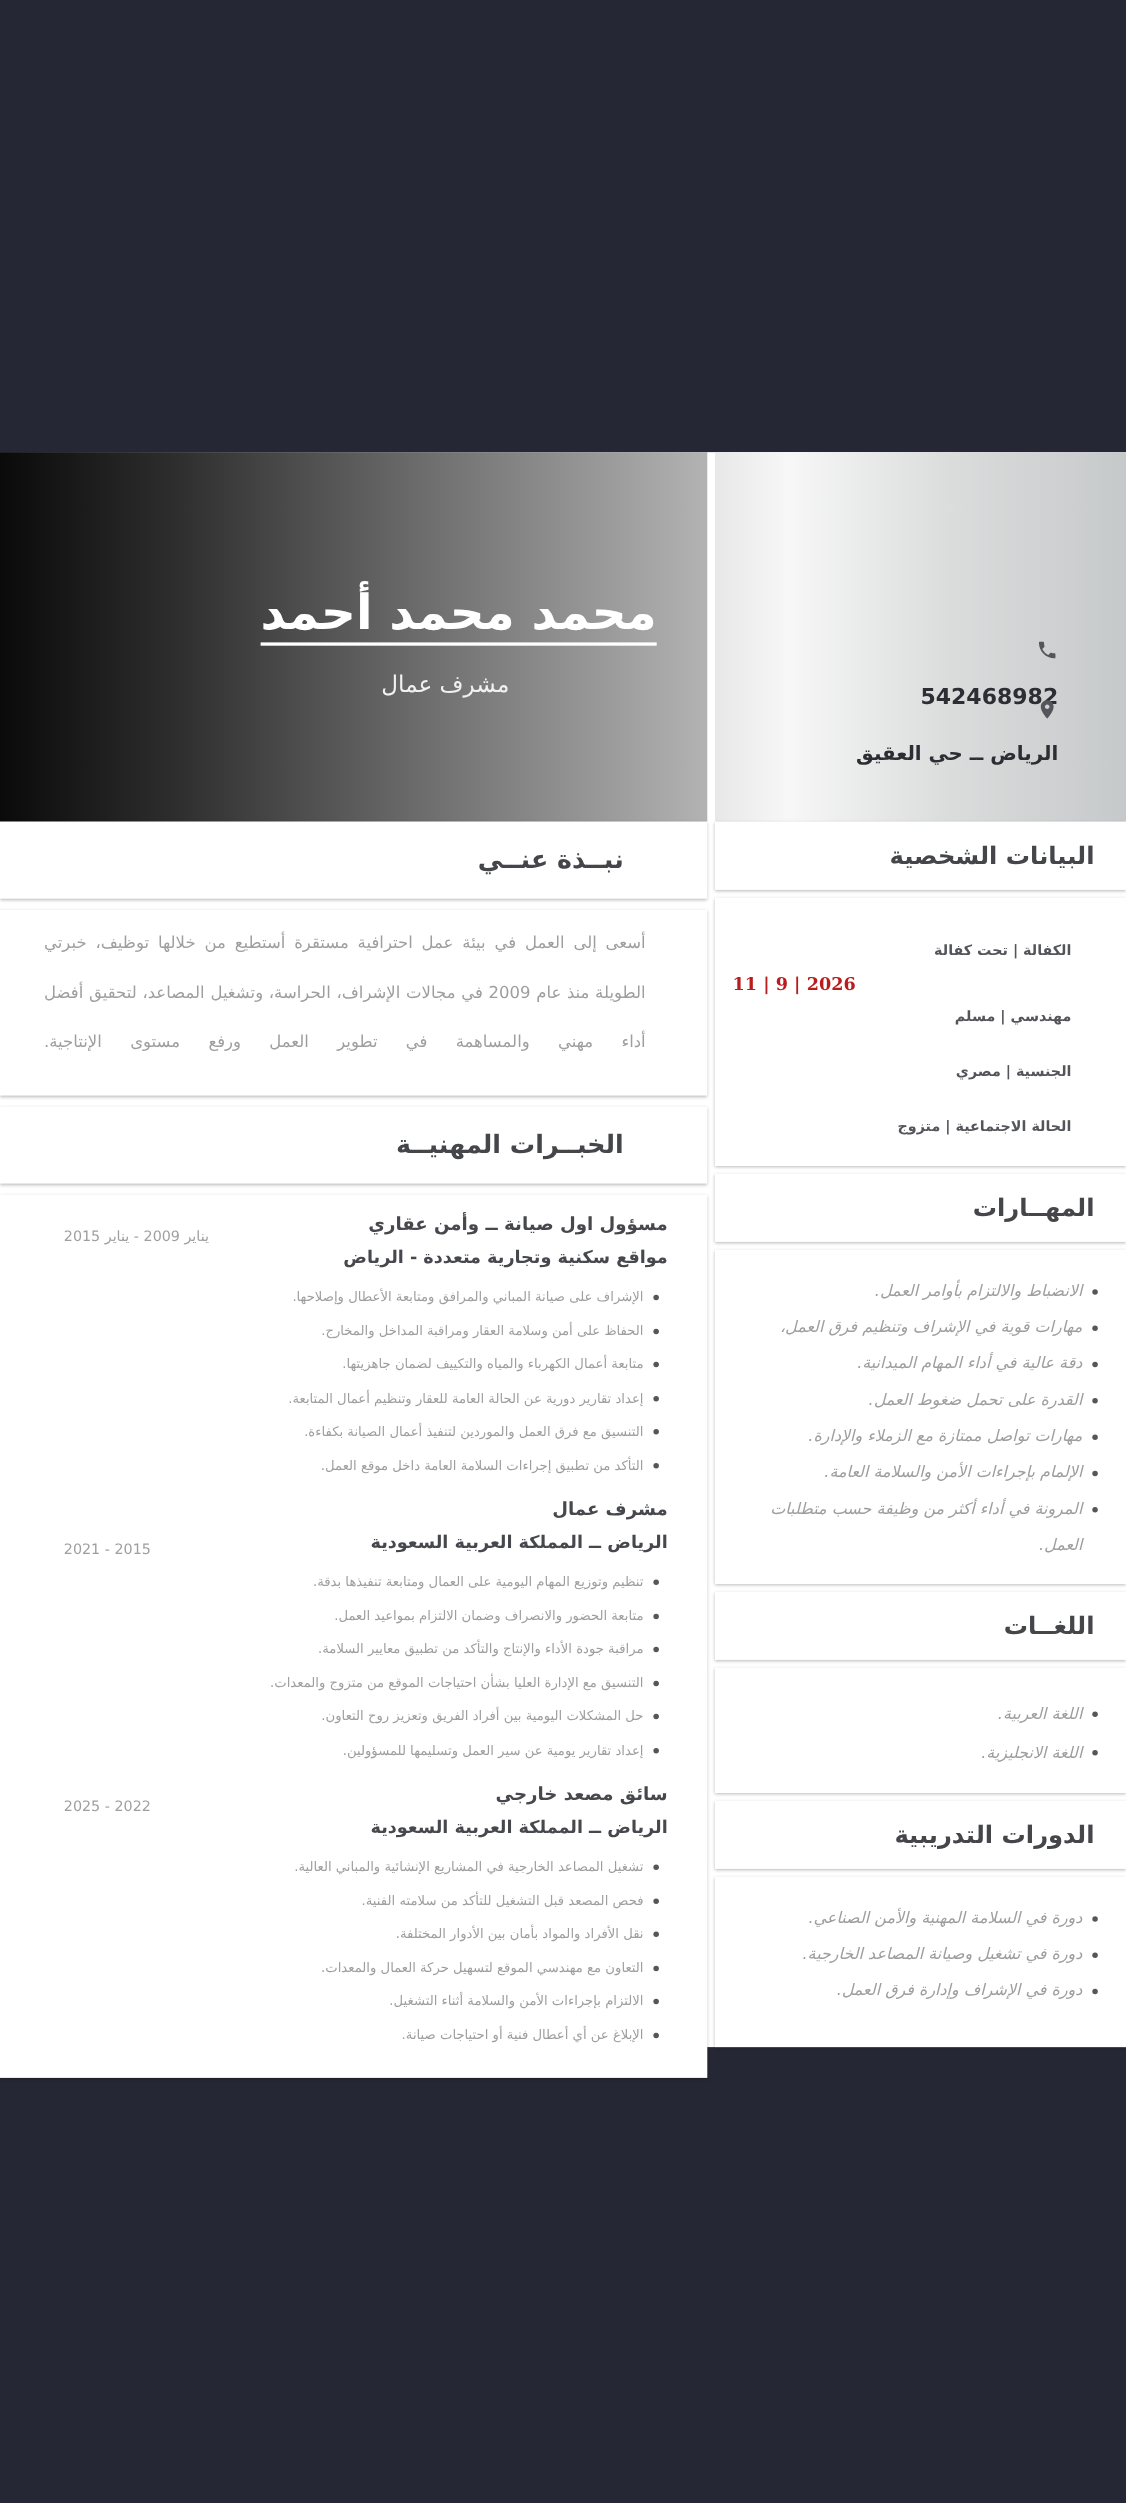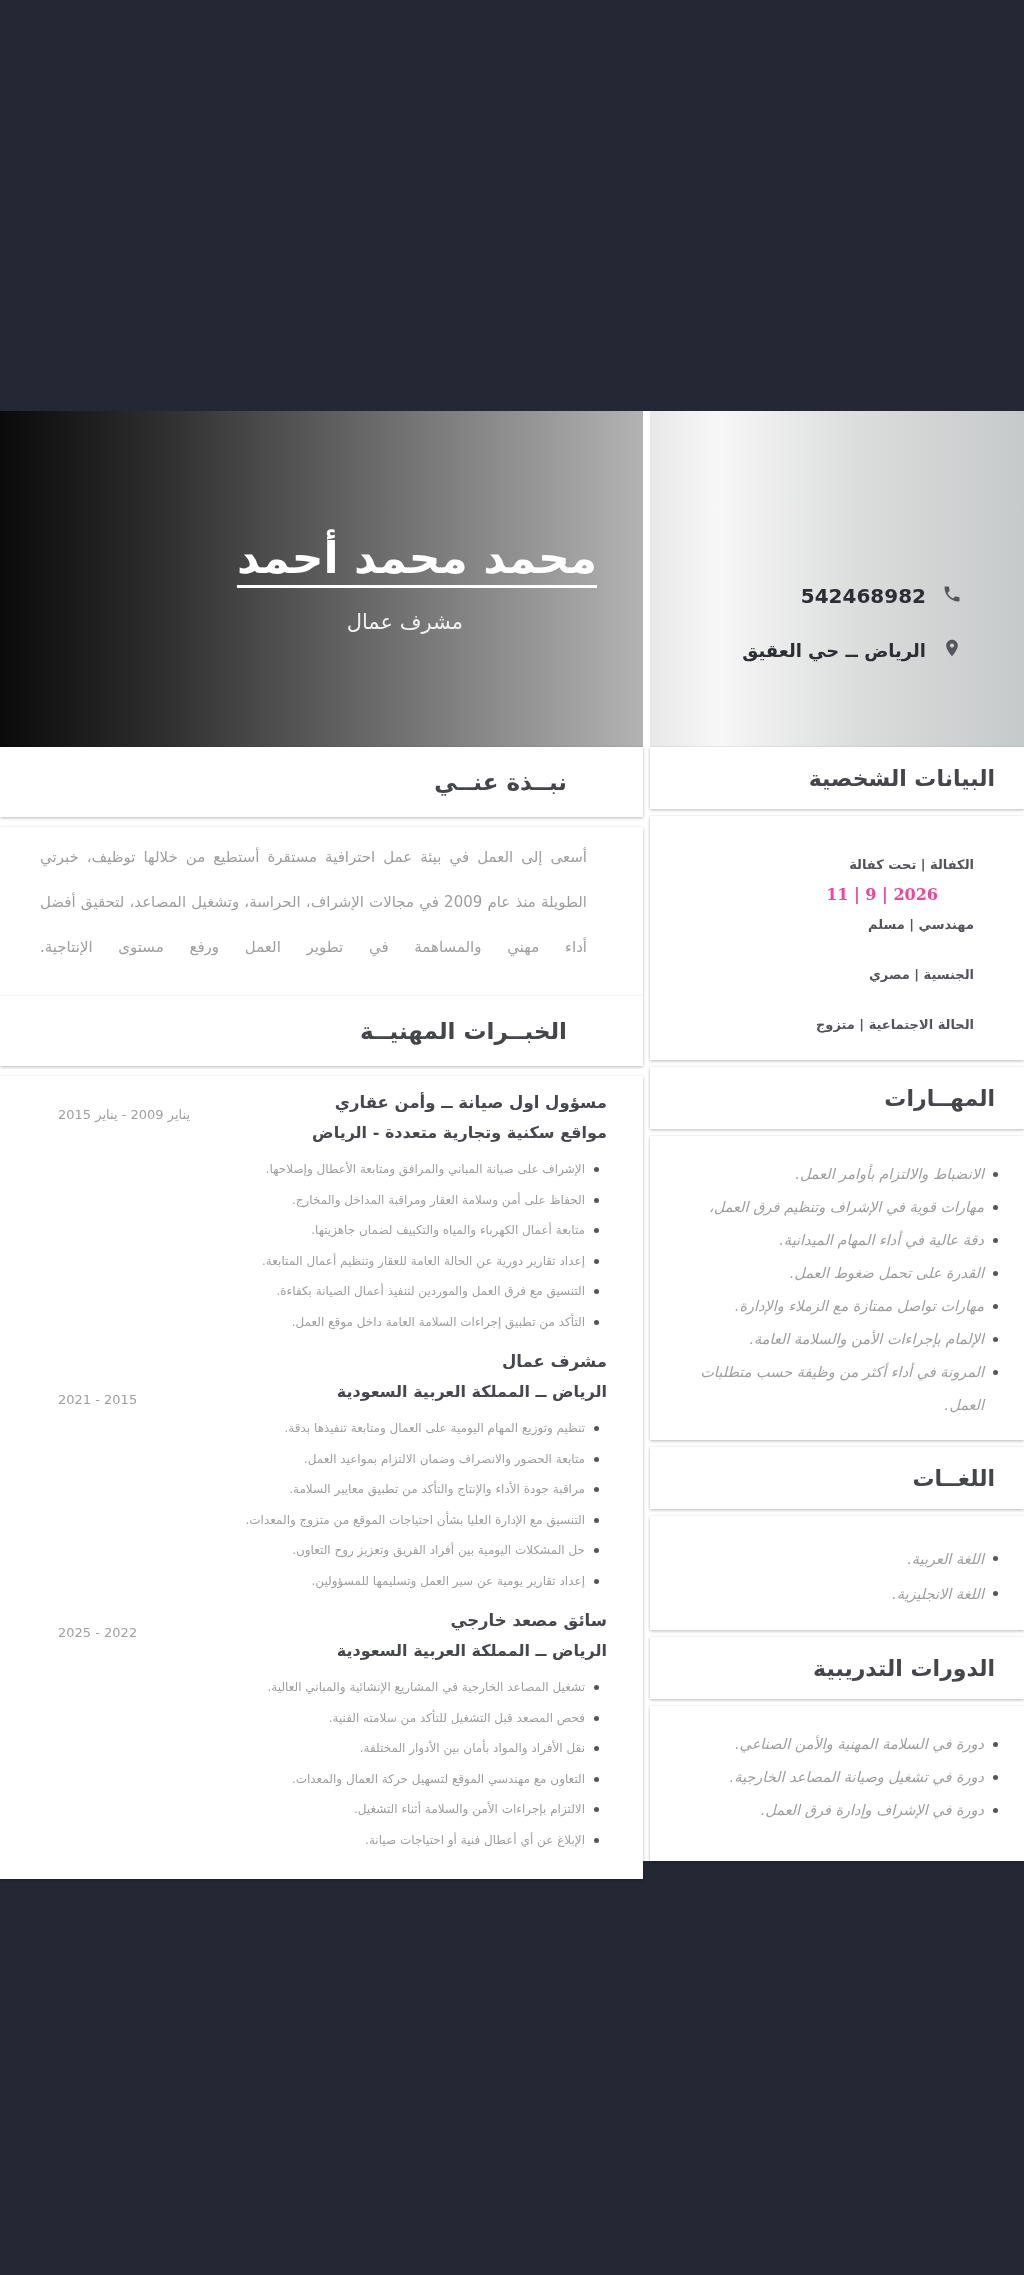--- a/index.html
+++ b/index.html
@@ -15,21 +15,21 @@
   
   .sidebar{width:374px;display:flex;flex-direction:column;margin-left:7px;}
   .main{width:643px;display:flex;flex-direction:column;}
 
   
   .side-header{
     height:336px;flex:0 0 auto;
     background:linear-gradient(to right,#e8e8e8 0%,#f7f7f7 18%,#dcdddd 55%,#c6c9ca 100%);
     box-sizing:border-box;padding:170px 62px 0 10px;
   }
-  .contact-row{display:flex;align-items:center;gap:16px;height:30px;}
+  .contact-row{display:flex;align-items:flex-start;gap:16px;height:30px;flex-direction:column;}
   .contact-row + .contact-row{margin-top:24px;}
   .contact-row svg{flex:0 0 auto;}
   .contact-text{font-size:20px;font-weight:bold;color:#2d2e33;white-space:nowrap;}
   .contact-text.loc{font-size:18px;}
 
   .main-header{
     height:336px;flex:0 0 auto;
     background:linear-gradient(to right,#0a0a0a 0%,#2e2e2e 25%,#7f7f7f 70%,#b3b3b3 100%);
     box-sizing:border-box;padding-top:118px;
   }
@@ -45,21 +45,21 @@
 
   
   .sec-head,.card{
     background:#fff;box-shadow:0 1px 3px rgba(0,0,0,.28);
   }
   .sec-head{flex:0 0 auto;display:flex;align-items:center;}
   .sec-title{font-weight:bold;color:#45464a;}
 
   .main .sec-head{height:70px;margin-bottom:10px;padding-right:76px;}
   .main .sec-title{font-size:23px;}
-  .main .card{margin-bottom:0;}
+  .main .card{margin-bottom:10px;}
 
   .sidebar .sec-head{height:62px;margin-bottom:7px;padding-right:29px;}
   .sidebar .sec-title{font-size:22px;}
   .sidebar .card{margin-bottom:7px;}
 
   .fill{flex:1 1 auto;margin-bottom:0 !important;}
 
   
   .about-card{box-sizing:border-box;padding:8px 56px 26px 40px;}
   .about-text{
@@ -85,23 +85,23 @@
   ul.blist li::before{
     content:"";position:absolute;right:-14px;top:13px;width:5px;height:5px;
     border-radius:50%;background:#55565a;
   }
 
   
   .personal-card{box-sizing:border-box;padding:34px 50px 20px 16px;}
   .p-row{font-size:13px;font-weight:600;color:#54555a;line-height:30px;text-align:right;}
   .p-row.gap{margin-top:20px;}
   .p-row.date-row{
-    direction:ltr;text-align:right;margin-left:0;margin-right:36px;
+    direction:ltr;text-align:left;margin-left:0;margin-right:36px;
     font-family:"DejaVu Serif","Liberation Serif",serif;
-    font-weight:bold;font-size:16px;color:#ec4899;
+    font-weight:bold;font-size:16px;color:#b91c1c;
   }
 
   .side-list-card{box-sizing:border-box;padding:22px 20px 18px 14px;}
   .side-list-card.lang{padding-top:26px;}
   ul.slist{margin:0;padding:0 20px 0 0;list-style:none;font-style:italic;}
   ul.slist li{position:relative;font-size:14.5px;color:#9e9e9e;line-height:33px;text-align:right;}
   ul.slist.lang li{line-height:35px;}
   ul.slist li::before{
     content:"";position:absolute;right:-14px;top:14px;width:5px;height:5px;
     border-radius:50%;background:#55565a;

